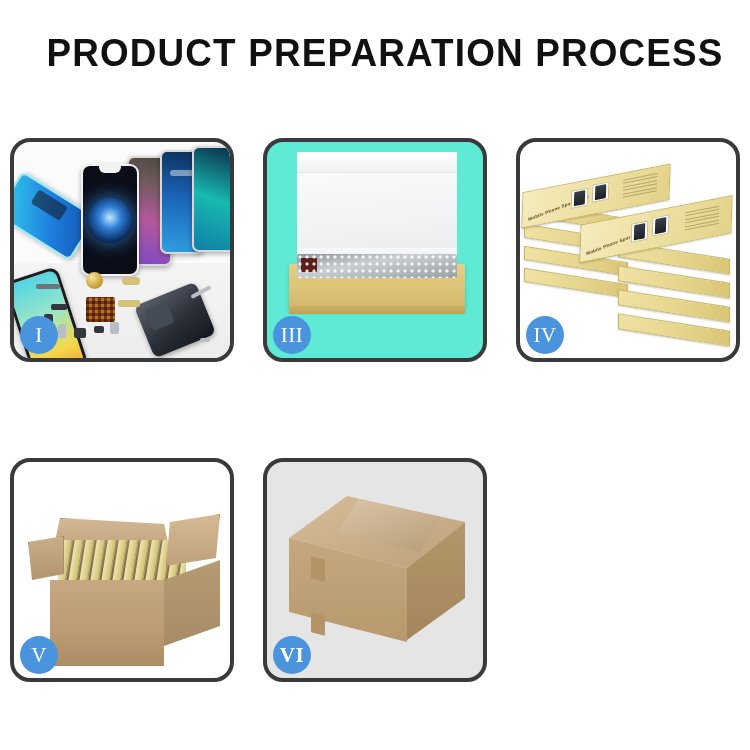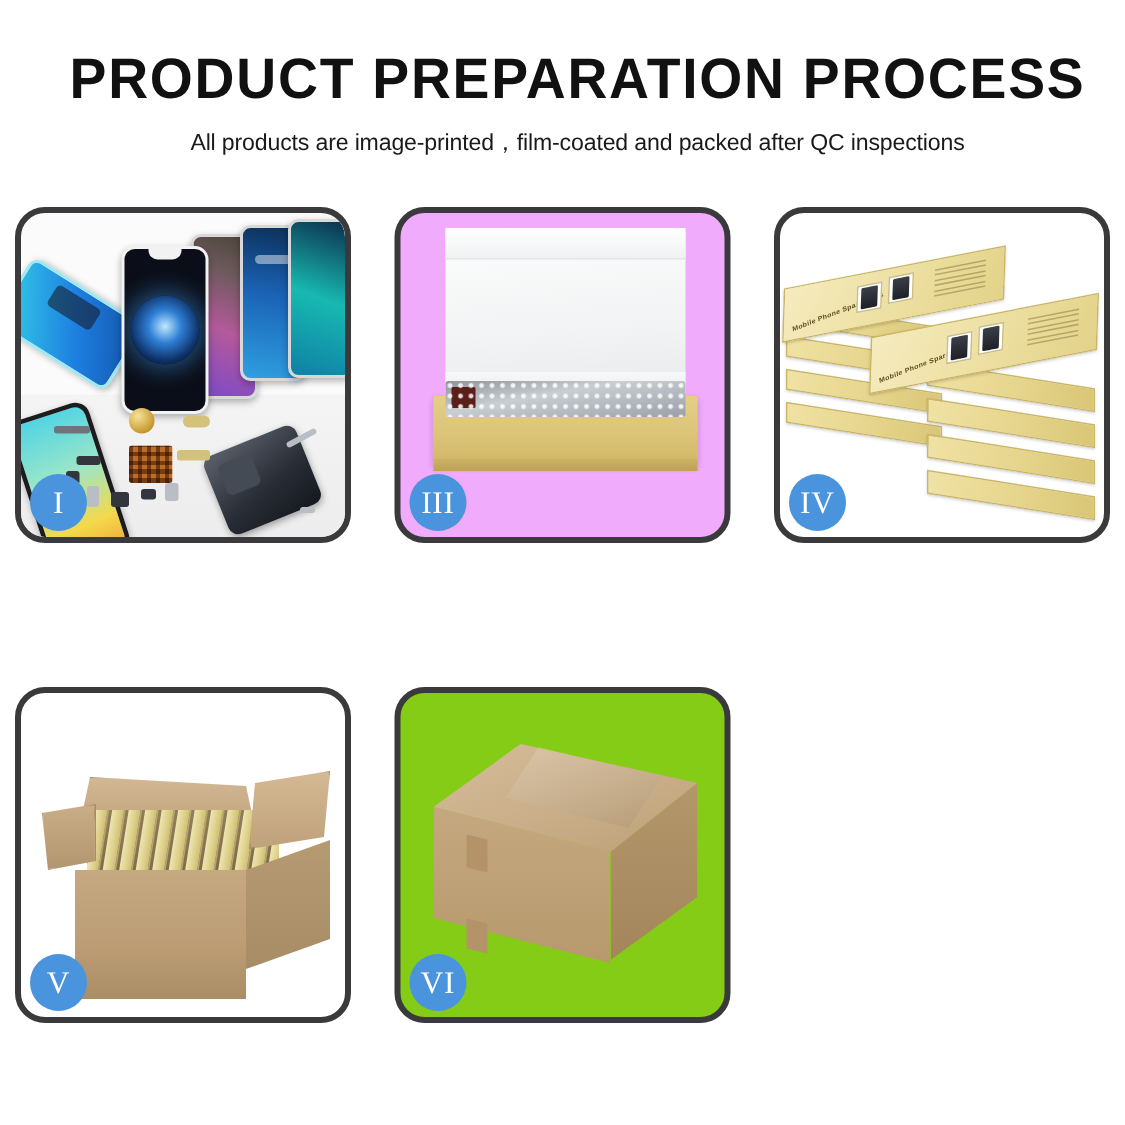--- a/index.html
+++ b/index.html
@@ -204,21 +204,21 @@
   .screen-frame::after {
     content:""; position:absolute; left:50%; bottom:-9px; transform:translateX(-50%);
     width:26px; height:9px; border-radius:5px; background:#cfd4d8;
   }
   .frame-speaker {
     position:absolute; left:50%; top:-8px; transform:translateX(-50%);
     width:26px; height:3px; border-radius:2px; background:#9aa0a6;
   }
 
   
-  .p3 { background:#f0abfc; }
+  .p3 { background:#5eead4; }
   .foam-lid {
     position:absolute; left:30px; top:10px; width:160px; height:112px;
     background: linear-gradient(175deg,#fdfdfd 0%,#f2f3f4 60%,#e8eaeb 100%);
     border-radius: 3px;
   }
   .foam-lid::before {
     content:""; position:absolute; left:0; top:0; width:100%; height:20px;
     background: linear-gradient(#ffffff,#f0f1f2);
     border-bottom:1px solid #e2e4e5;
   }
@@ -328,21 +328,21 @@
     clip-path: polygon(0 6px, 36px 0, 36px 38px, 4px 44px);
     background: linear-gradient(#c9ad87,#b1966f);
   }
   .flap-right {
     left:152px; top:52px; width:54px; height:52px;
     clip-path: polygon(4px 8px, 54px 0, 50px 44px, 0 52px);
     background: linear-gradient(#d4b994,#bfa27a);
   }
 
   
-  .p6 { background:#84cc16; }
+  .p6 { background:#e5e5e5;font-weight:bold; }
   .sc-top {
     position:absolute; left:22px; top:34px; width:176px; height:72px;
     background: linear-gradient(160deg,#d5bc98 0%,#c9ae89 55%,#bda078 100%);
     clip-path: polygon(58px 0, 176px 26px, 118px 72px, 0 42px);
   }
   .sc-left {
     position:absolute; left:22px; top:76px; width:118px; height:104px;
     background: linear-gradient(#c5a87f 0%,#b7996d 100%);
     clip-path: polygon(0 0, 118px 30px, 118px 104px, 0 74px);
   }
@@ -360,21 +360,20 @@
     position:absolute; background:#b49369; border-radius:1px;
   }
 </style>
 </head>
 <body>
 
 <div class="page">
 
   <div class="header">
     <div class="page-title">PRODUCT PREPARATION PROCESS</div>
-    <div class="page-subtitle">All products are image-printed，film-coated and packed after QC inspections</div>
   </div>
 
   <div class="grid">
 
     <div class="panel p1">
       <div class="panel-inner">
         <div class="floor"></div>
 
         <div class="phone ph-a"></div>
         <div class="phone ph-c"></div>

